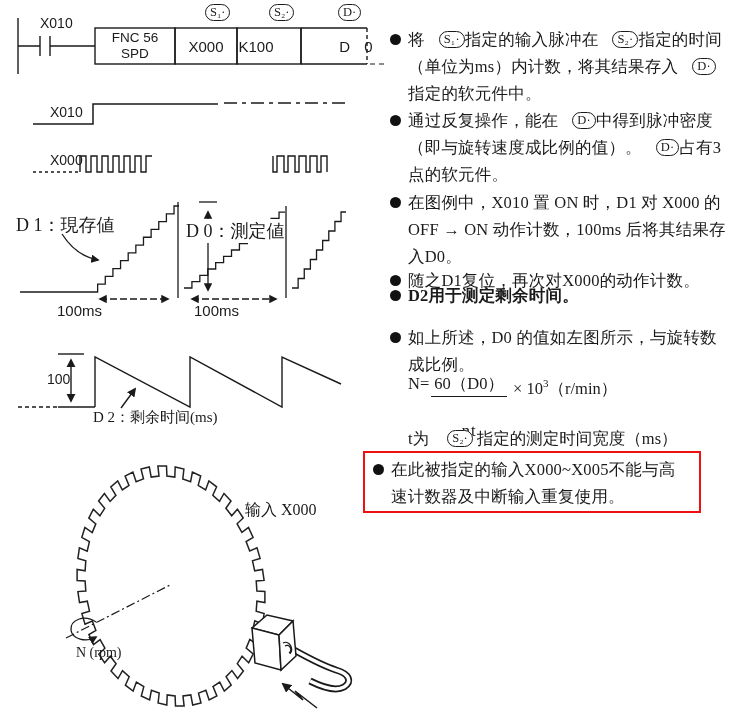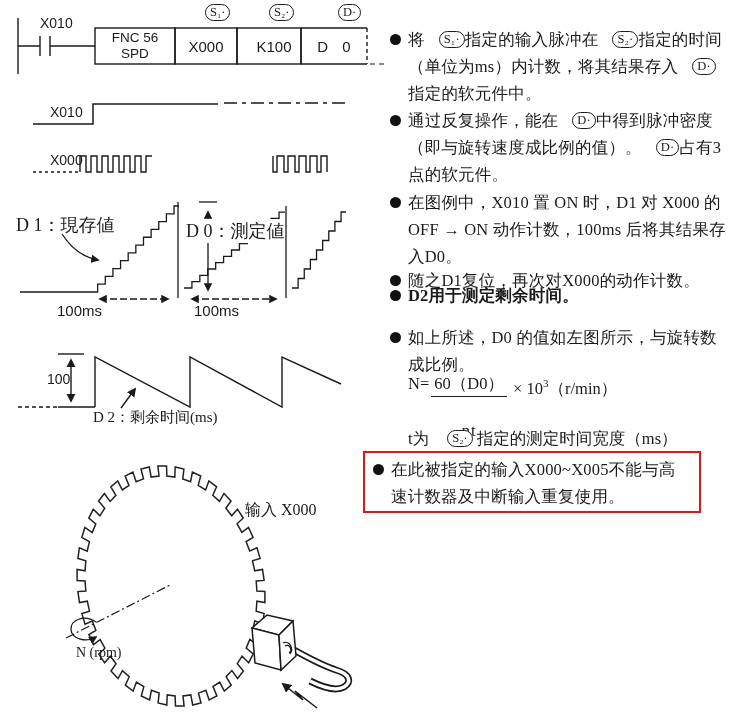--- a/index.html
+++ b/index.html
@@ -119,22 +119,22 @@
 
   <span class="lbl lbl-md mono-ish" style="left:20px;top:15px;">X010</span>
   <div class="fncbox">
     <div>FNC 56</div>
     <div>SPD</div>
   </div>
   <span class="lbl pill" style="left:191px;top:4px;">S₁·</span>
   <span class="lbl pill" style="left:255px;top:4px;">S₂·</span>
   <span class="lbl pill" style="left:324px;top:4px;">D·</span>
   <span class="lbl operand" style="left:175px;width:62px;">X000</span>
-  <span class="lbl operand" style="left:242px;width:64px;">K100</span>
-  <span class="lbl operand wspace" style="left:301px;width:66px;">D 0</span>
+  <span class="lbl operand" style="left:224px;width:64px;">K100</span>
+  <span class="lbl operand wspace" style="left:301px;width:66px;padding-left:22px;">D 0</span>
 
   <span class="lbl lbl-md mono-ish" style="left:30px;top:104px;">X010</span>
   <span class="lbl lbl-md mono-ish" style="left:30px;top:152px;">X000</span>
   <span class="lbl lbl-sm" style="left:16px;top:213px;">D 1：現存値</span>
   <span class="lbl lbl-sm" style="left:186px;top:219px;background:#fff;">D 0：測定値</span>
   <span class="lbl lbl-lg mono-ish" style="left:57px;top:302px;font-size:15px;">100ms</span>
   <span class="lbl lbl-lg mono-ish" style="left:194px;top:302px;font-size:15px;">100ms</span>
   <span class="lbl lbl-md mono-ish" style="left:27px;top:371px;">100</span>
   <span class="lbl" style="left:93px;top:408px;font-size:15px;">D 2：剩余时间(ms)</span>
 

